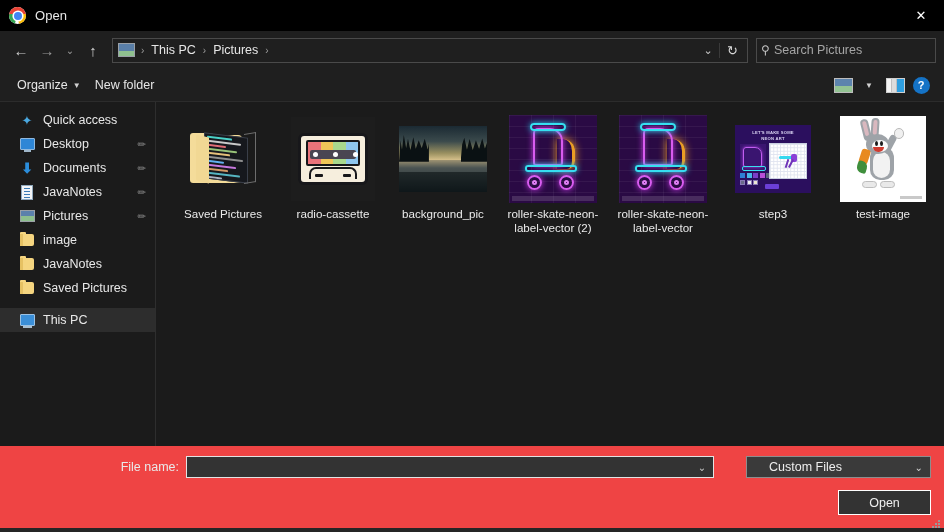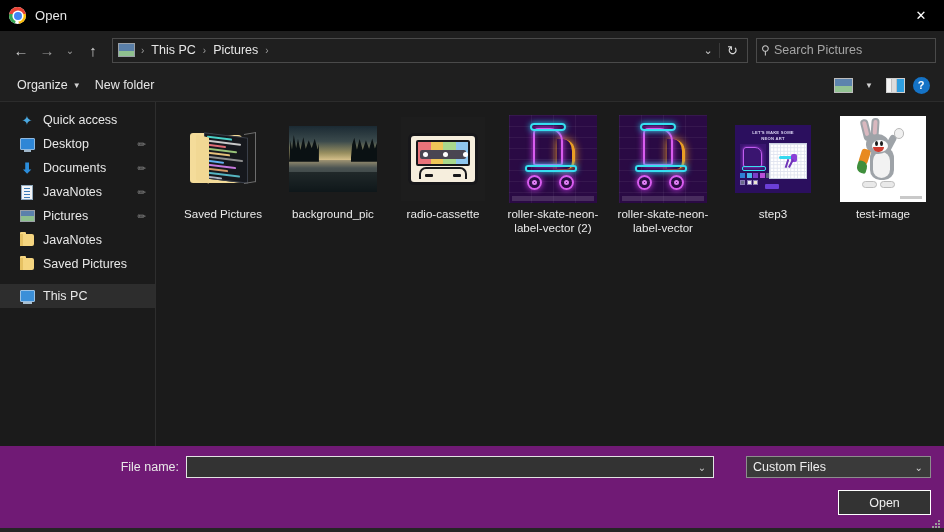--- a/index.html
+++ b/index.html
@@ -195,33 +195,33 @@
   .bunny .mouth { position:absolute; left:33px; top:31px; width:11px; height:5px; background:#cf3b2f; border-radius:0 0 6px 6px; }
   .bunny .arm { position:absolute; left:46px; top:18px; width:7px; height:22px; background:#9ea3a8; border-radius:4px; transform: rotate(28deg); }
   .bunny .hand { position:absolute; left:54px; top:12px; width:10px; height:11px; background:#f0f0f0; border:1px solid #b9b9b9; border-radius:5px; }
   .bunny .carrot { position:absolute; left:20px; top:33px; width:9px; height:16px; background:#e88a20; border-radius:3px 3px 4px 4px; transform: rotate(18deg); }
   .bunny .leaf { position:absolute; left:17px; top:45px; width:10px; height:12px; background:#3f8f3c; border-radius:3px 6px 2px 6px; transform: rotate(16deg); }
   .bunny .foot1,.bunny .foot2 { position:absolute; bottom:14px; width:15px; height:7px; background:#e9e9e9; border:1px solid #bdbdbd; border-radius:6px; }
   .bunny .foot1 { left:22px; } .bunny .foot2 { left:40px; }
   .bunny .sig { position:absolute; right:4px; bottom:3px; width:22px; height:3px; background:#c9c9c9; }
 
   
-  .footer { flex: 0 0 86px; background: #701a75; position: relative; }
+  .footer { flex: 0 0 86px; background: #ef4444; position: relative; }
   .fn-row { position:absolute; left:0; top:10px; width:100%; display:flex; align-items:center; }
   .fn-label { width: 186px; text-align: right; padding-right: 7px; color:#e9e9e9; font-size:12.5px; }
   .fn-input-wrap { width: 528px; height: 22px; border:1px solid #e3e3e3; background:#333; display:flex; align-items:center; }
   .fn-input-wrap input {
     flex:1; background:transparent; border:none; outline:none; color:#f0f0f0;
     font-size:12.5px; font-family:inherit; padding:0 5px; height:100%;
   }
   .fn-caret { width:22px; text-align:center; color:#c9c9c9; font-size:10px; }
   .filter-select {
     position:absolute; right:13px; top:10px; width:185px; height:22px;
     border:1px solid #8d8d8d; background:#3a3a3a; display:flex; align-items:center;
-    color:#eeeeee; font-size:12.5px; padding-left:6px;
+    color:#eeeeee; font-size:12.5px; padding-left:22px;
   }
   .filter-select .cv { margin-left:auto; margin-right:7px; font-size:10px; color:#d5d5d5; }
   .btn-row { position:absolute; right:13px; top:44px; display:flex; gap:12px; }
   .btn { width:93px; height:25px; display:flex; align-items:center; justify-content:center;
          color:#f0f0f0; font-size:12.5px; border:1px solid #8d8d8d; background:#333; cursor:default; }
   .btn.default { border:1px solid #ffffff; }
   .grip { position:absolute; right:4px; bottom:4px; width:11px; height:11px; }
   .grip i { position:absolute; width:2px; height:2px; background:#9a9a9a; }
 
   .taskbar-strip { position:absolute; left:0; bottom:0; width:944px; height:4px; background:#252525; }
@@ -330,20 +330,26 @@
 
       <div class="snode lvl1">
         <span class="sic">
             <span class="ic-pic"></span>
           </span>
         <span class="lbl">Pictures</span>
         <span class="pin">✐</span>
       </div>
 
 
+      <div class="snode lvl1">
+        <span class="sic">
+            <span class="ic-folder"></span>
+          </span>
+        <span class="lbl">image</span>
+      </div>
 
       <div class="snode lvl1">
         <span class="sic">
             <span class="ic-folder"></span>
           </span>
         <span class="lbl">JavaNotes</span>
       </div>
 
       <div class="snode lvl1">
         <span class="sic">
@@ -390,53 +396,53 @@
               </div>
               <div class="fflap"></div>
               <div class="fedge"></div>
             </div>
           </div>
           <div class="name">Saved Pictures</div>
         </div>
 
         <div class="cell">
           <div class="thumbwrap">
-            <div class="photo">
-              <div class="sky"></div>
-                <div class="water"></div>
-              <div class="trees"></div>
-                <div class="trees2"></div>
-                <div class="refl"></div>
-            </div>
-          </div>
-          <div class="name">background_pic</div>
-        </div>
-
-        <div class="cell">
-          <div class="thumbwrap">
             <div class="cassette">
               <div class="cass">
                 <div class="win">
                   <span style="background:#e9737a"></span>
                   <span style="background:#f0c658"></span>
                   <span style="background:#a9d98d"></span>
                   <span style="background:#8ec6ef"></span>
                 </div>
                 <div class="reelbar"></div>
                 <div class="reel" style="left:12px"></div>
                 <div class="reel" style="left:32px;background:#fff"></div>
                 <div class="reel" style="left:52px"></div>
                 <div class="lip">
                     <i style="left:4px"></i>
                     <i style="right:4px"></i>
                   </div>
               </div>
             </div>
           </div>
           <div class="name">radio-cassette</div>
+        </div>
+
+        <div class="cell">
+          <div class="thumbwrap">
+            <div class="photo">
+              <div class="sky"></div>
+                <div class="water"></div>
+              <div class="trees"></div>
+                <div class="trees2"></div>
+                <div class="refl"></div>
+            </div>
+          </div>
+          <div class="name">background_pic</div>
         </div>
 
         <div class="cell">
           <div class="thumbwrap">
             <div class="neon">
               <div class="brick"></div>
                 <div class="glow"></div>
               <div class="boot"></div>
                 <div class="cuff"></div>
                 <div class="plate"></div>

